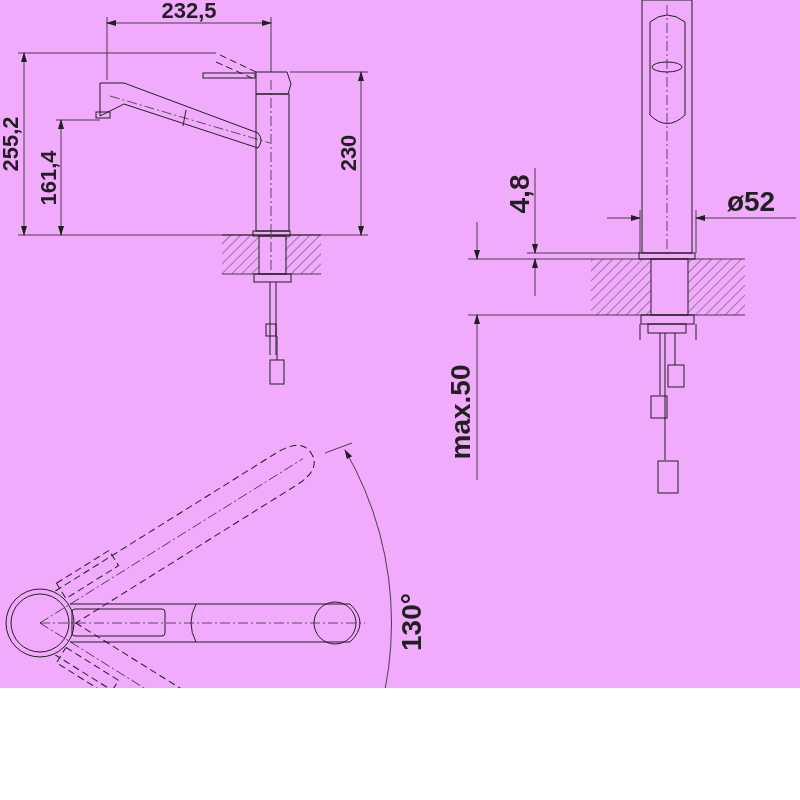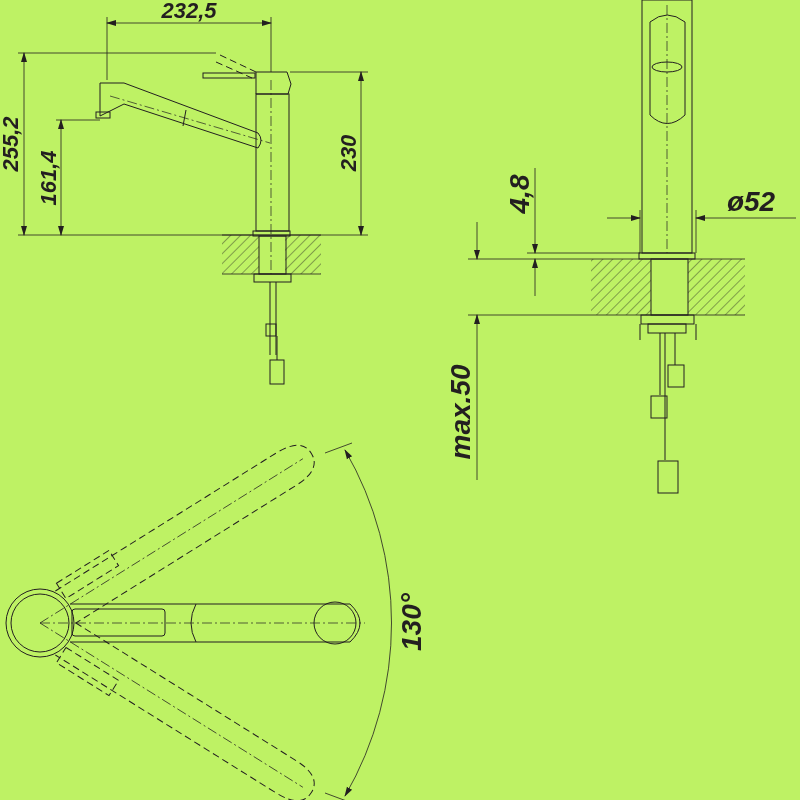--- a/index.html
+++ b/index.html
@@ -1,16 +1,16 @@
 <!DOCTYPE html>
 <html><head>
 <meta charset="utf-8">
 <style>
   html,body{margin:0;padding:0;background:#ffffff;}
-  #canvas{position:relative;width:800px;height:800px;overflow:hidden;background:#bef264;font-style:italic;}
+  #canvas{position:relative;width:800px;height:688px;overflow:hidden;background:#f0abfc;}
   svg{position:absolute;left:0;top:0;}
   .dim-label{font-family:"Liberation Sans",sans-serif;font-weight:bold;fill:#231f20;}
   .ln{stroke:#231f20;fill:none;stroke-width:1;}
   .thin{stroke:#231f20;fill:none;stroke-width:0.8;}
   .dash{stroke:#231f20;fill:none;stroke-width:1;stroke-dasharray:7 4;}
   .center{stroke:#231f20;fill:none;stroke-width:0.7;stroke-dasharray:10 3 2 3;}
   .hatch{fill:url(#hatchPat);stroke:none;}
 </style>
 </head>
 <body>

